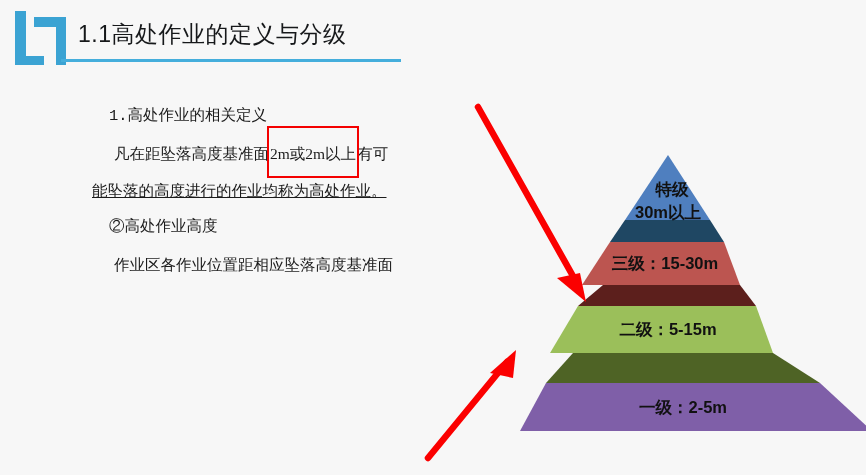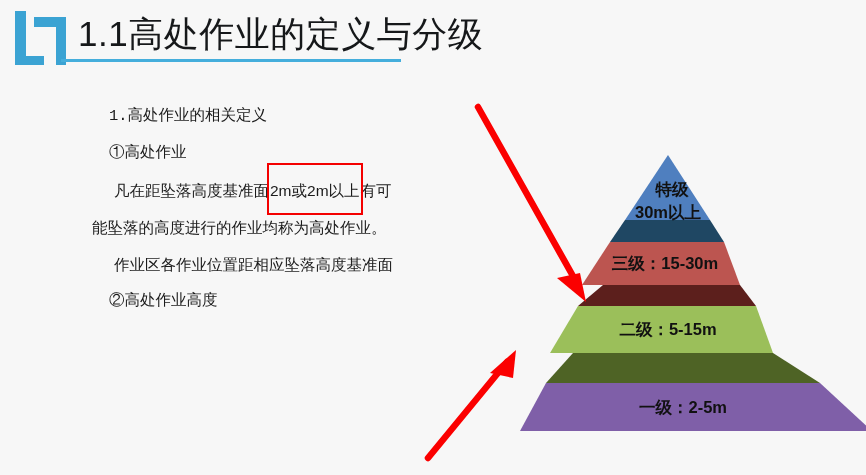--- a/index.html
+++ b/index.html
@@ -30,21 +30,21 @@
     position: absolute;
     left: 13px;
     top: 9px;
     width: 56px;
     height: 58px;
   }
   #page-title {
     position: absolute;
     left: 78px;
     top: 14px;
-    font-size: 35px;
+    font-size: 23px;
     line-height: 40px;
     color: #16181a;
     letter-spacing: 0.5px;
     white-space: nowrap;
     font-weight: 400;
   }
   #title-underline {
     position: absolute;
     left: 61px;
     top: 59px;
@@ -64,27 +64,28 @@
     color: #1b1b1b;
     white-space: nowrap;
   }
   .body-line {
     position: relative;
     height: 37px;
     white-space: nowrap;
   }
   .indent-1 { padding-left: 17px; font-family: Liberation Mono, monospace; }
   .indent-2 { padding-left: 22px; }
-  .indent-0 { padding-left: 0px; }
+  .indent-0 { padding-left: 0px; text-decoration: underline; }
 
   
   .hl-box {
     position: relative;
     display: inline-block;
     padding: 0 1px;
+    font-family: Liberation Serif, serif;
   }
   .hl-box::after {
     content: "";
     position: absolute;
     left: -2px;
     top: -9px;
     right: -2px;
     bottom: -6px;
     border: 2.5px solid #f40000;
     pointer-events: none;
@@ -131,34 +132,31 @@
     </svg>
   </div>
 
   <div id="page-title">1.1高处作业的定义与分级</div>
   <div id="title-underline" style="background: rgb(69, 174, 220);"></div>
 
   <div id="body-text">
     <div class="body-line indent-1">
       <span>1.高处作业的相关定义</span>
     </div>
-    <div class="body-line indent-1">
-      <span>①高处作业</span>
-    </div>
     <div class="body-line indent-2">
       <span>凡在距坠落高度基准面</span><span class="hl-box" style="--hl: #F40000;">2m或2m以上</span><span>有可</span>
     </div>
     <div class="body-line indent-0">
       <span>能坠落的高度进行的作业均称为高处作业。</span>
     </div>
+    <div class="body-line indent-1">
+      <span>②高处作业高度</span>
+    </div>
     <div class="body-line indent-2">
       <span>作业区各作业位置距相应坠落高度基准面</span>
-    </div>
-    <div class="body-line indent-1">
-      <span>②高处作业高度</span>
     </div>
     <div class="body-line indent-2">
       
     </div>
 
   </div>
 
   <div id="pyramid">
     <svg width="346" height="300" viewBox="0 0 346 300" xmlns="http://www.w3.org/2000/svg">
 

